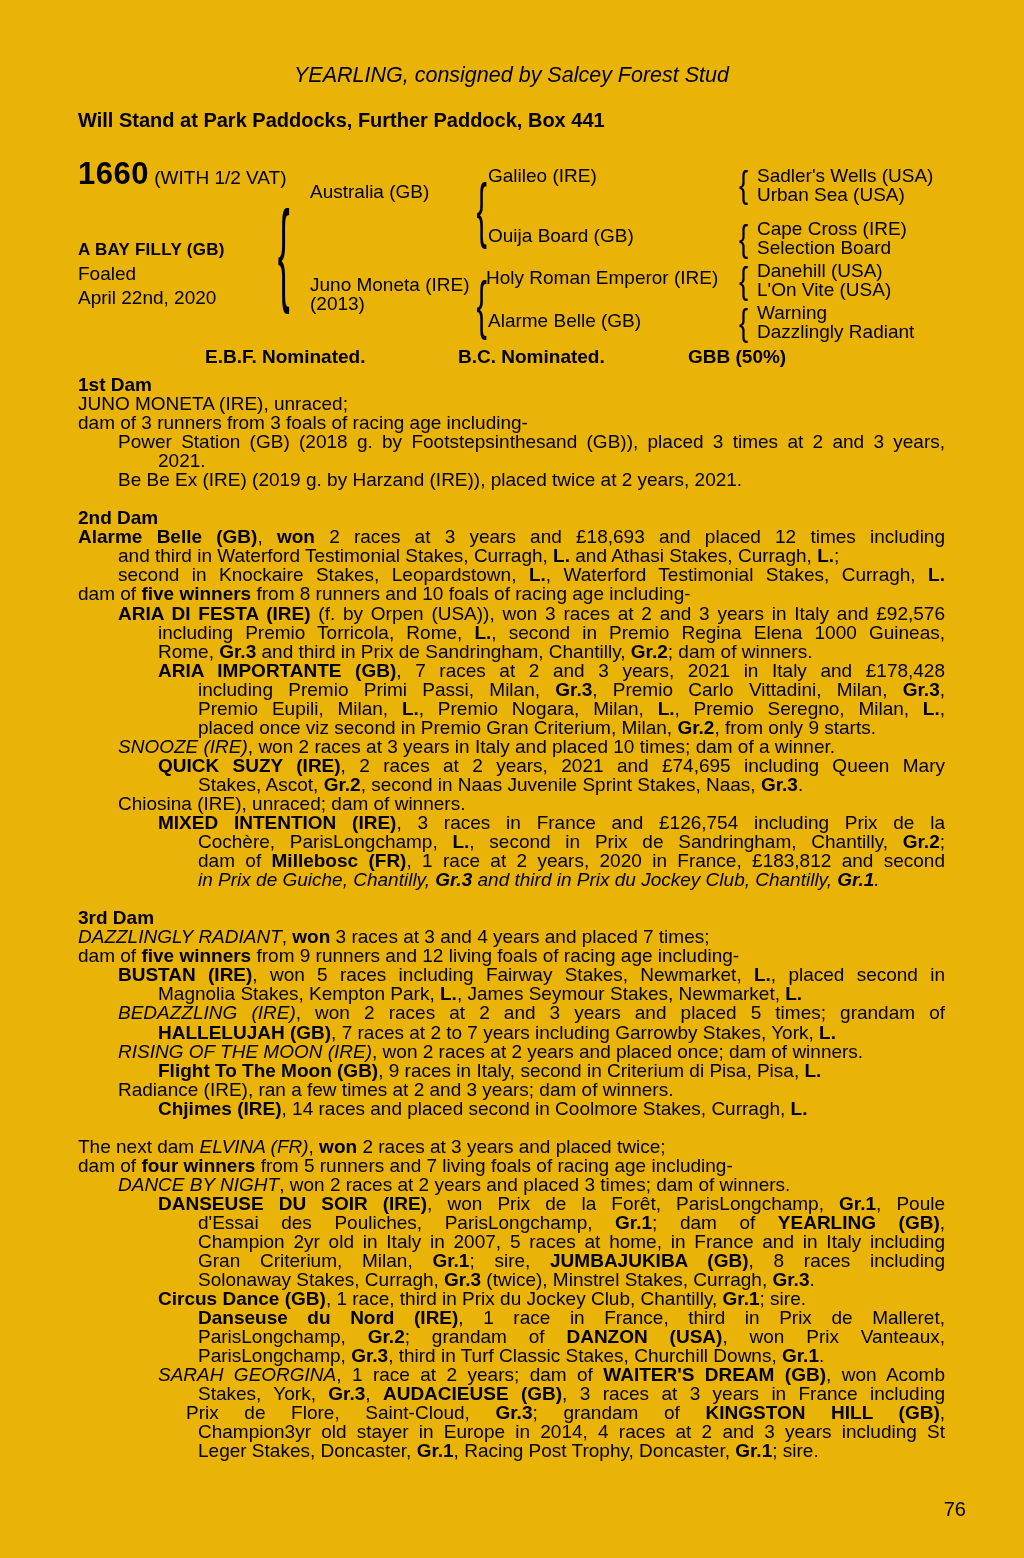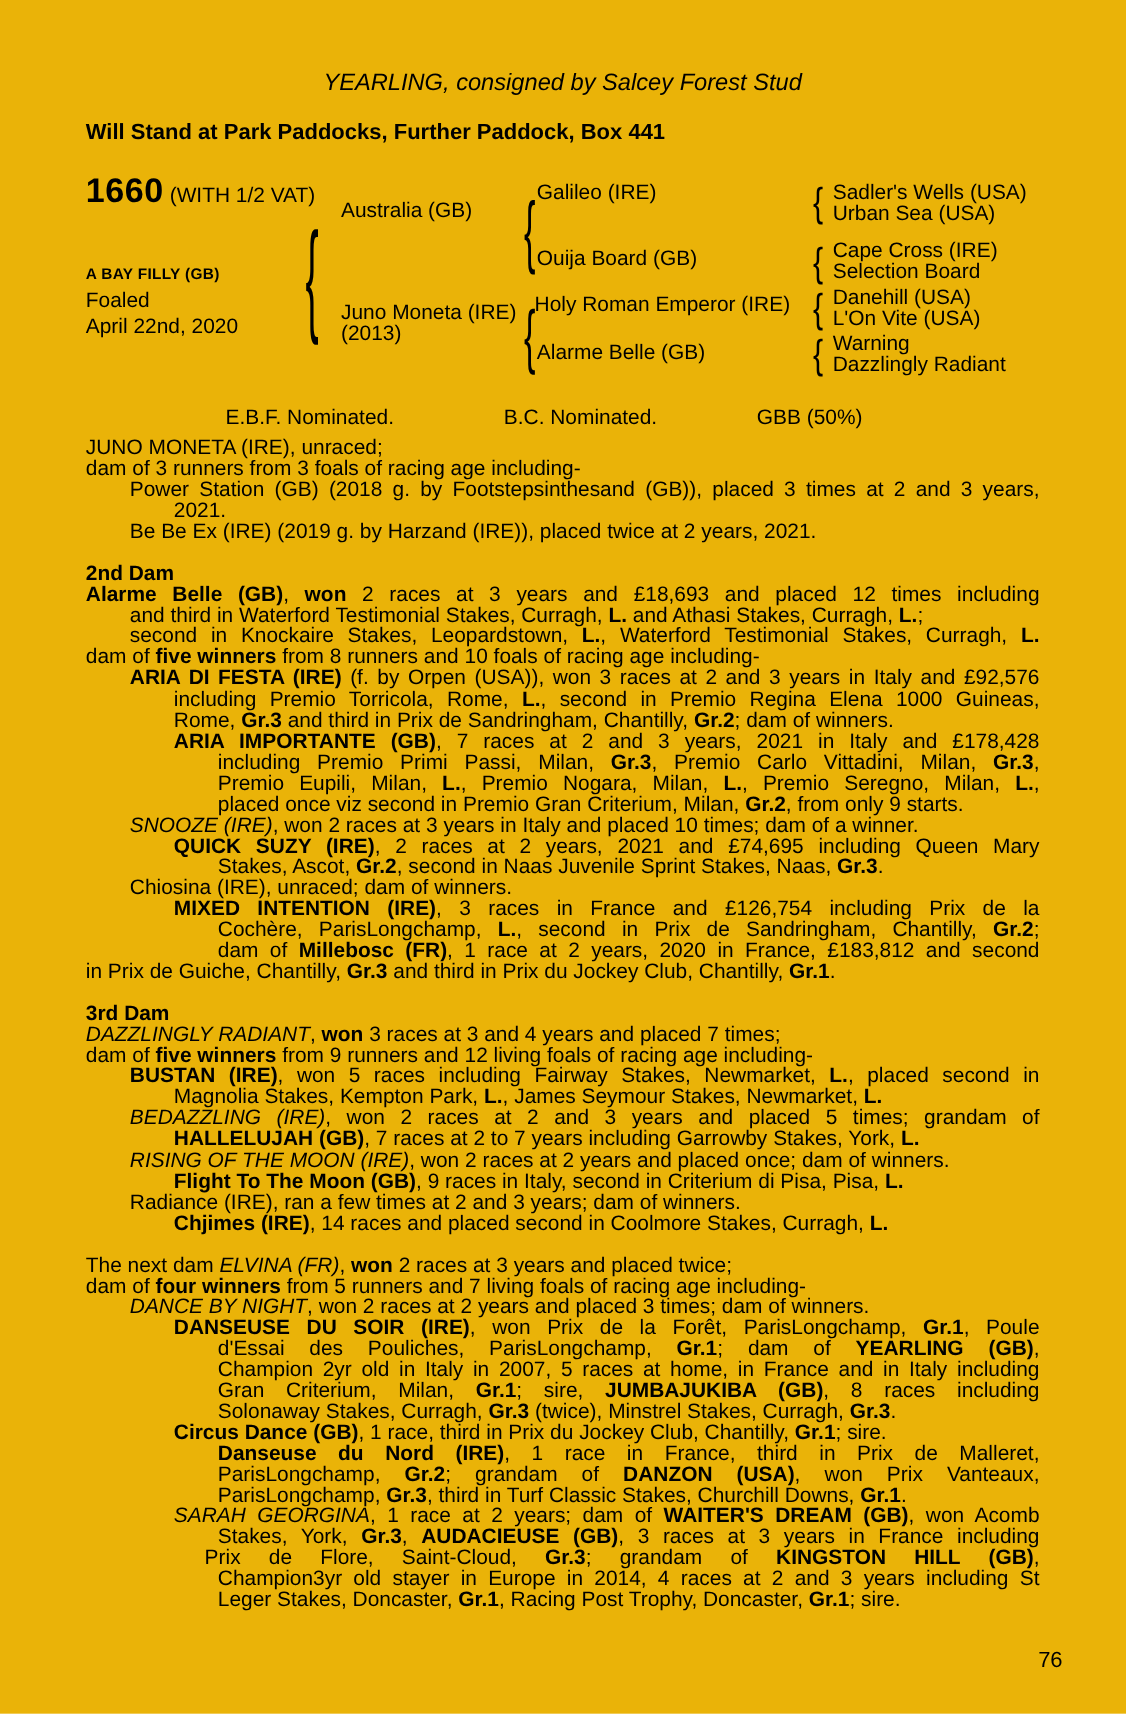--- a/index.html
+++ b/index.html
@@ -20,21 +20,21 @@
 
   
   .pedigree { position:relative; height:200px; margin-top:15px; }
   .pedigree .abs { position:absolute; white-space:nowrap; }
 
   .lot { left:0; top:13px; width:205px; line-height:23px; white-space:normal; }
   .lot-number { font-size:31px; font-weight:bold; letter-spacing:0.5px; line-height:28px; }
   .lot-vat { font-size:19px; }
 
   .subject { left:0; top:90px; width:215px; white-space:normal; }
-  .subject-name { font-size:14px; font-weight:bold; letter-spacing:0.3px; line-height:25px; }
+  .subject-name { font-size:17px; font-weight:bold; letter-spacing:0.3px; line-height:25px; }
   .subject-line { line-height:23.5px; }
 
   .gen2 { line-height:19px; }
   .gen-sire   { left:232px; top:35px; }
   .gen-dam    { left:232px; top:128px; width:190px; white-space:normal; }
   .gp-ss { left:410px; top:19px; }
   .gp-sd { left:410px; top:79px; }
   .gp-ds { left:408px; top:121px; }
   .gp-dd { left:410px; top:164px; }
   .gg { line-height:18.9px; }
@@ -49,21 +49,21 @@
   .brace-big > span { transform:scale(0.78,2.45); }
   .brace-mid-a { left:394px; top:20px;  width:20px; height:84px; }
   .brace-mid-a > span { transform:scale(0.68,1.58); }
   .brace-mid-b { left:394px; top:121px; width:20px; height:74px; }
   .brace-mid-b > span { transform:scale(0.68,1.40); }
   .brace-sm { left:657px; width:18px; height:42px; }
   .brace-sm > span { transform:scale(0.60,0.80); }
   .brace-ss { top:16px; } .brace-sd { top:70px; } .brace-ds { top:112px; } .brace-dd { top:154px; }
 
   
-  .noms { position:relative; height:20px; margin-top:23px; font-weight:normal;text-align:center; }
+  .noms { position:relative; height:20px; margin-top:0; font-weight:bold;text-align:center; }
   .noms span { position:absolute; top:0; white-space:nowrap; }
   .nom-ebf { left:127px; } .nom-bc { left:380px; } .nom-gbb { left:610px; }
 
   
   .dams { margin-top:8px; }
   .dam-section { margin-top:19px; }
   .dam-section:first-child { margin-top:0; }
   .dam-heading { font-weight:bold; }
   .pline { text-align:left; }
   .pline.fill { text-align:justify; text-align-last:justify; }
@@ -143,20 +143,21 @@
     </div>
 
     <div class="noms">
       <span class="nom-ebf">E.B.F. Nominated.</span>
       <span class="nom-bc">B.C. Nominated.</span>
       <span class="nom-gbb">GBB (50%)</span>
     </div>
 
     <div class="dams">
         <div class="dam-section">
+          <div class="dam-heading">1st Dam</div>
           <div class="pline" style="margin-left: 0px;"><span>JUNO MONETA (IRE), unraced;</span></div>
           <div class="pline" style="margin-left: 0px;"><span>dam of 3 runners from 3 foals of racing age including-</span></div>
           <div class="pline fill" style="margin-left: 40px;"><span>Power Station (GB) (2018 g. by Footstepsinthesand (GB)), placed 3 times at 2 and 3 years,</span></div>
           <div class="pline" style="margin-left: 80px;"><span>2021.</span></div>
           <div class="pline" style="margin-left: 40px;"><span>Be Be Ex (IRE) (2019 g. by Harzand (IRE)), placed twice at 2 years, 2021.</span></div>
         </div>
         <div class="dam-section">
           <div class="dam-heading">2nd Dam</div>
           <div class="pline fill" style="margin-left: 0px;"><span style="font-weight: bold;">Alarme Belle (GB)</span><span>, </span><span style="font-weight: bold;">won</span><span> 2 races at 3 years and £18,693 and placed 12 times including</span></div>
           <div class="pline" style="margin-left: 40px;"><span>and third in Waterford Testimonial Stakes, Curragh, </span><span style="font-weight: bold;">L.</span><span> and Athasi Stakes, Curragh, </span><span style="font-weight: bold;">L.</span><span>;</span></div>
@@ -169,21 +170,21 @@
           <div class="pline fill" style="margin-left: 120px;"><span>including Premio Primi Passi, Milan, </span><span style="font-weight: bold;">Gr.3</span><span>, Premio Carlo Vittadini, Milan, </span><span style="font-weight: bold;">Gr.3</span><span>,</span></div>
           <div class="pline fill" style="margin-left: 120px;"><span>Premio Eupili, Milan, </span><span style="font-weight: bold;">L.</span><span>, Premio Nogara, Milan, </span><span style="font-weight: bold;">L.</span><span>, Premio Seregno, Milan, </span><span style="font-weight: bold;">L.</span><span>,</span></div>
           <div class="pline" style="margin-left: 120px;"><span>placed once viz second in Premio Gran Criterium, Milan, </span><span style="font-weight: bold;">Gr.2</span><span>, from only 9 starts.</span></div>
           <div class="pline" style="margin-left: 40px;"><span style="font-style: italic;">SNOOZE (IRE)</span><span>, won 2 races at 3 years in Italy and placed 10 times; dam of a winner.</span></div>
           <div class="pline fill" style="margin-left: 80px;"><span style="font-weight: bold;">QUICK SUZY (IRE)</span><span>, 2 races at 2 years, 2021 and £74,695 including Queen Mary</span></div>
           <div class="pline" style="margin-left: 120px;"><span>Stakes, Ascot, </span><span style="font-weight: bold;">Gr.2</span><span>, second in Naas Juvenile Sprint Stakes, Naas, </span><span style="font-weight: bold;">Gr.3</span><span>.</span></div>
           <div class="pline" style="margin-left: 40px;"><span>Chiosina (IRE), unraced; dam of winners.</span></div>
           <div class="pline fill" style="margin-left: 80px;"><span style="font-weight: bold;">MIXED INTENTION (IRE)</span><span>, 3 races in France and £126,754 including Prix de la</span></div>
           <div class="pline fill" style="margin-left: 120px;"><span>Cochère, ParisLongchamp, </span><span style="font-weight: bold;">L.</span><span>, second in Prix de Sandringham, Chantilly, </span><span style="font-weight: bold;">Gr.2</span><span>;</span></div>
           <div class="pline fill" style="margin-left: 120px;"><span>dam of </span><span style="font-weight: bold;">Millebosc (FR)</span><span>, 1 race at 2 years, 2020 in France, £183,812 and second</span></div>
-          <div class="pline" style=""><span>in Prix de Guiche, Chantilly, </span><span style="font-weight: bold;">Gr.3</span><span> and third in Prix du Jockey Club, Chantilly, </span><span style="font-weight: bold;">Gr.1</span><span>.</span></div>
+          <div class="pline" style="margin-left: 120px; font-style: italic;"><span>in Prix de Guiche, Chantilly, </span><span style="font-weight: bold;">Gr.3</span><span> and third in Prix du Jockey Club, Chantilly, </span><span style="font-weight: bold;">Gr.1</span><span>.</span></div>
         </div>
         <div class="dam-section">
           <div class="dam-heading">3rd Dam</div>
           <div class="pline" style="margin-left: 0px;"><span style="font-style: italic;">DAZZLINGLY RADIANT</span><span>, </span><span style="font-weight: bold;">won</span><span> 3 races at 3 and 4 years and placed 7 times;</span></div>
           <div class="pline" style="margin-left: 0px;"><span>dam of </span><span style="font-weight: bold;">five winners</span><span> from 9 runners and 12 living foals of racing age including-</span></div>
           <div class="pline fill" style="margin-left: 40px;"><span style="font-weight: bold;">BUSTAN (IRE)</span><span>, won 5 races including Fairway Stakes, Newmarket, </span><span style="font-weight: bold;">L.</span><span>, placed second in</span></div>
           <div class="pline" style="margin-left: 80px;"><span>Magnolia Stakes, Kempton Park, </span><span style="font-weight: bold;">L.</span><span>, James Seymour Stakes, Newmarket, </span><span style="font-weight: bold;">L.</span></div>
           <div class="pline fill" style="margin-left: 40px;"><span style="font-style: italic;">BEDAZZLING (IRE)</span><span>, won 2 races at 2 and 3 years and placed 5 times; grandam of</span></div>
           <div class="pline" style="margin-left: 80px;"><span style="font-weight: bold;">HALLELUJAH (GB)</span><span>, 7 races at 2 to 7 years including Garrowby Stakes, York, </span><span style="font-weight: bold;">L.</span></div>
           <div class="pline" style="margin-left: 40px;"><span style="font-style: italic;">RISING OF THE MOON (IRE)</span><span>, won 2 races at 2 years and placed once; dam of winners.</span></div>

